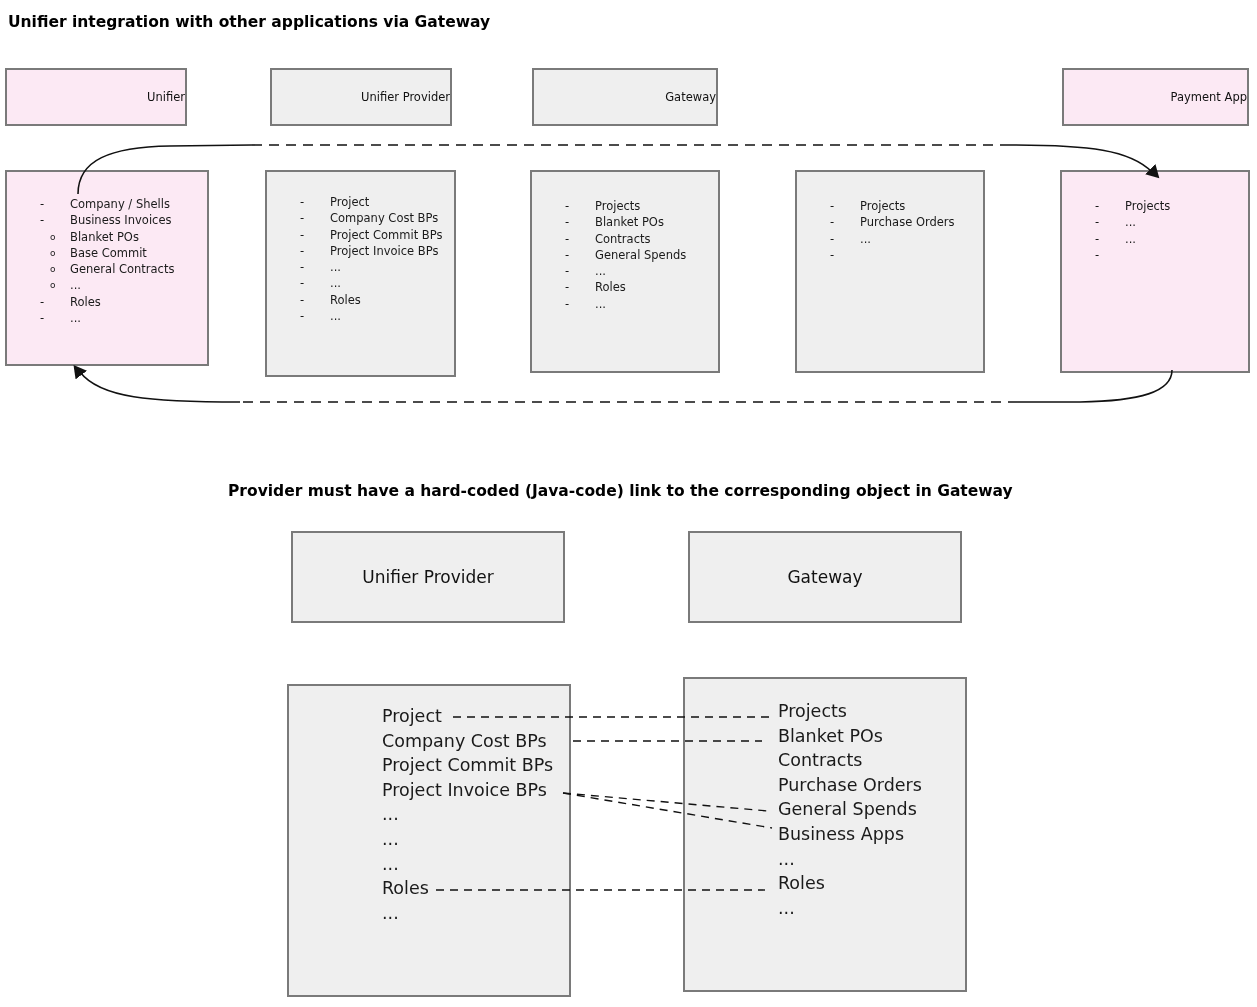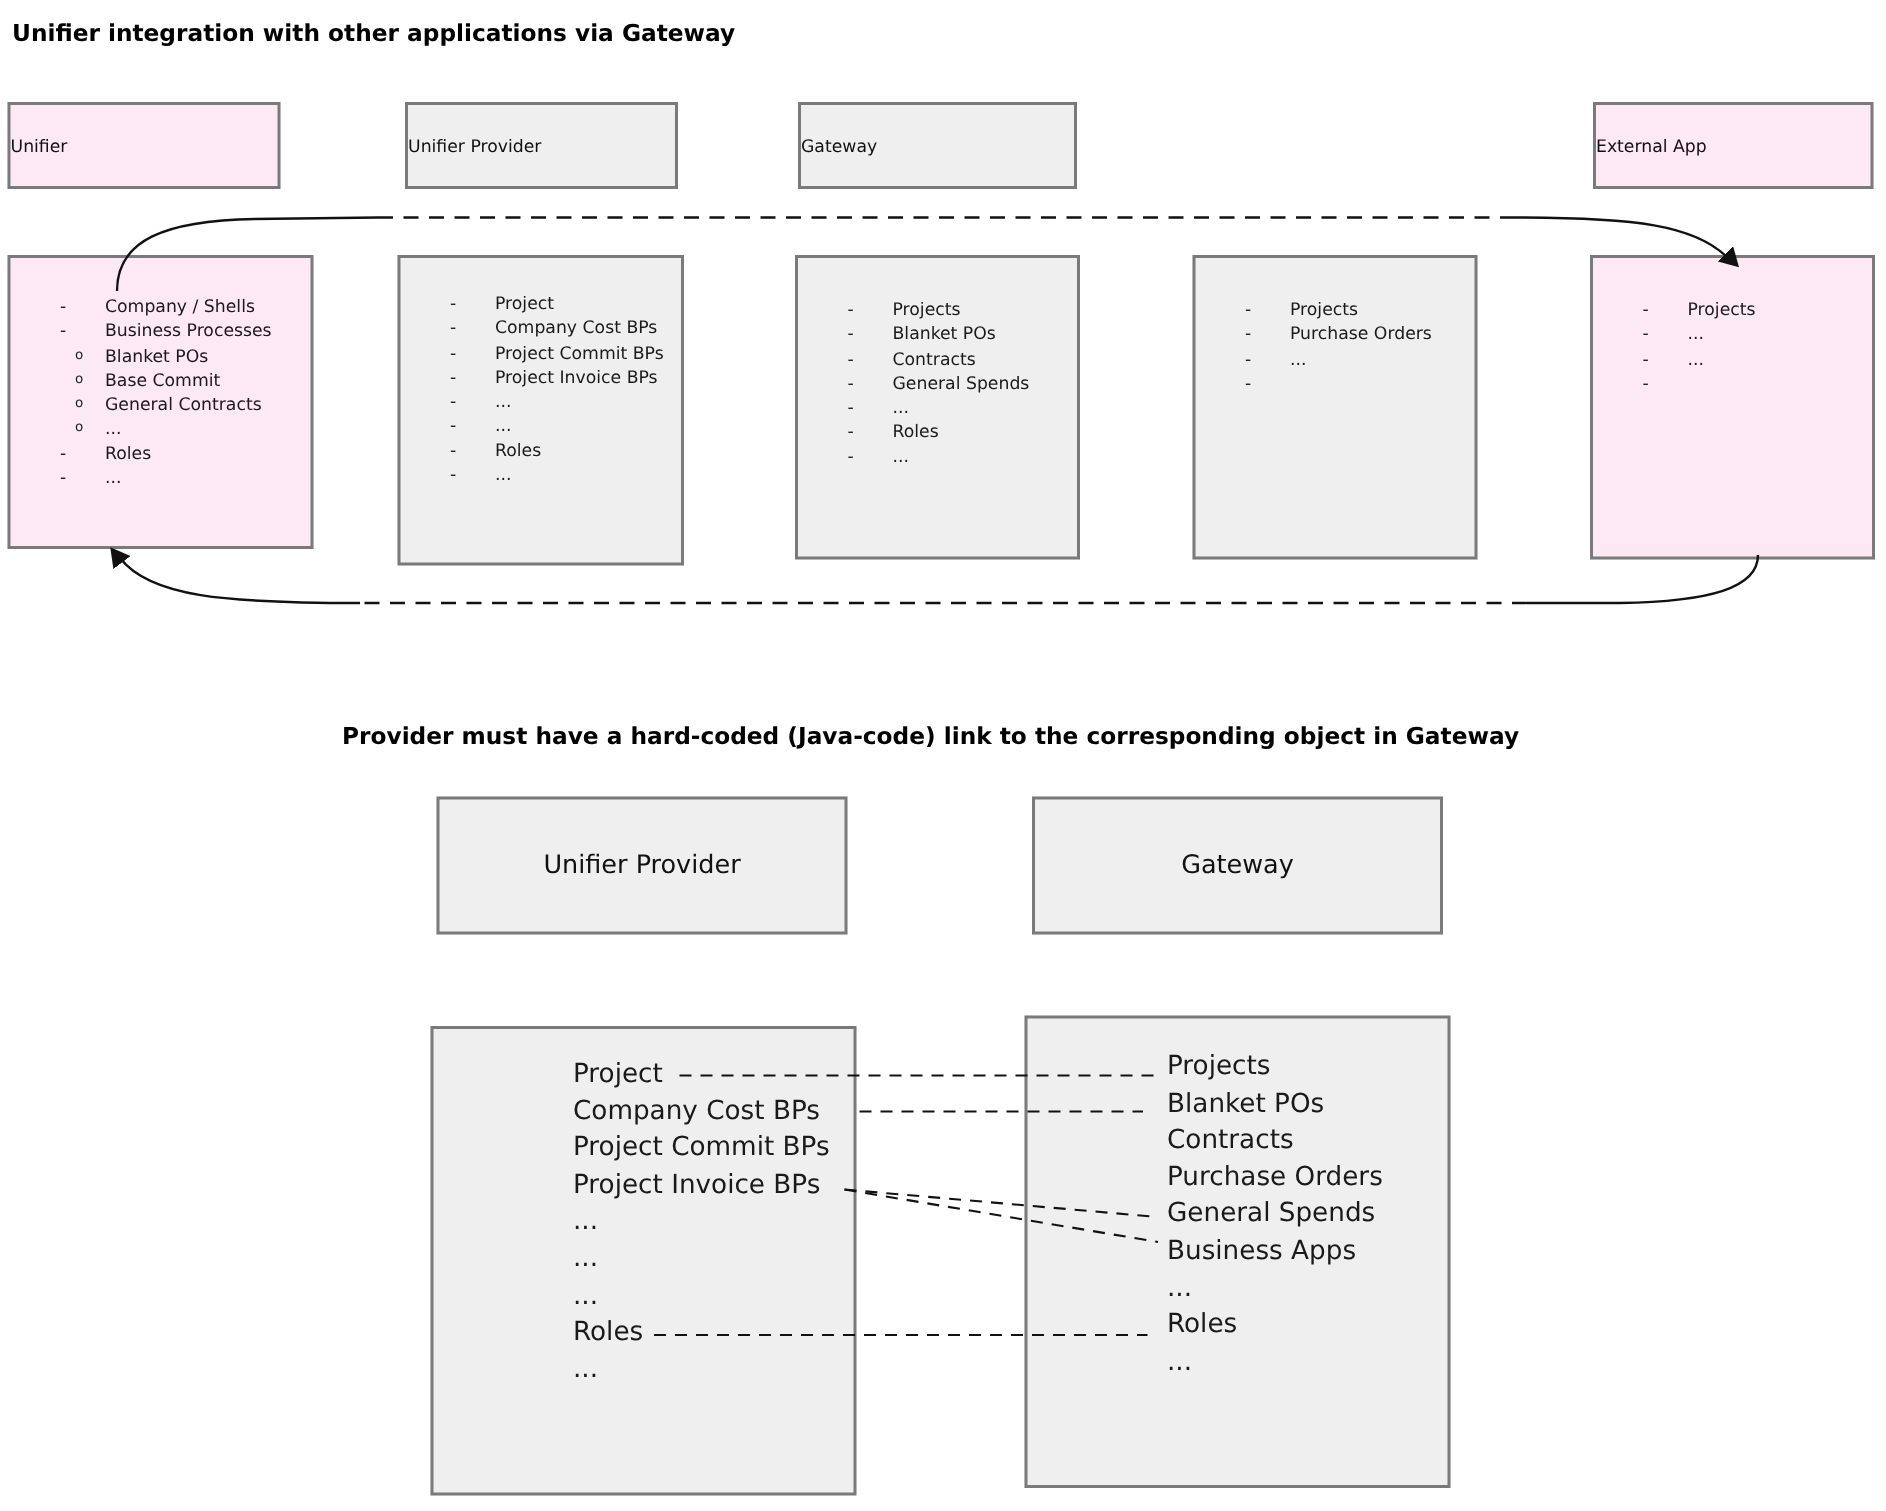--- a/index.html
+++ b/index.html
@@ -22,21 +22,21 @@
     white-space: nowrap;
   }
   #title-top { left: 8px; top: 13px; font-size: 15.5px; }
   #title-mid { left: 228px; top: 482px; font-size: 15.5px; }
 
   .hbox {
     position: absolute;
     border: 2px solid #7a7a7a;
     display: flex;
     align-items: center;
-    justify-content: flex-start;
+    justify-content: flex-end;
     font-size: 11.5px;
     color: #111;
   }
   .hbox.grey { background: #efefef; }
   .hbox.pink { background: #fce9f4; }
 
   .cbox {
     position: absolute;
     border: 2px solid #7a7a7a;
   }
@@ -111,32 +111,32 @@
   <div class="hbox pink" style="left:5px; top:68px; width:182px; height:58px;">
     <span>Unifier</span>
   </div>
   <div class="hbox grey" style="left:270px; top:68px; width:182px; height:58px;">
     <span>Unifier Provider</span>
   </div>
   <div class="hbox grey" style="left:532px; top:68px; width:186px; height:58px;">
     <span>Gateway</span>
   </div>
   <div class="hbox pink" style="left:1062px; top:68px; width:187px; height:58px;">
-    <span>External App</span>
+    <span>Payment App</span>
   </div>
 
   <div class="cbox pink" style="left:5px; top:170px; width:204px; height:196px;">
     <ul class="list" style="left:33px; top:24px;">
       <li class="lvl1">
           <span class="mk">-</span>
           <span>Company / Shells</span>
         </li>
       <li class="lvl1">
           <span class="mk">-</span>
-          <span>Business Processes</span>
+          <span>Business Invoices</span>
         </li>
       <li class="lvl2">
           <span class="mk">o</span>
           <span>Blanket POs</span>
         </li>
       <li class="lvl2">
           <span class="mk">o</span>
           <span>Base Commit</span>
         </li>
       <li class="lvl2">

